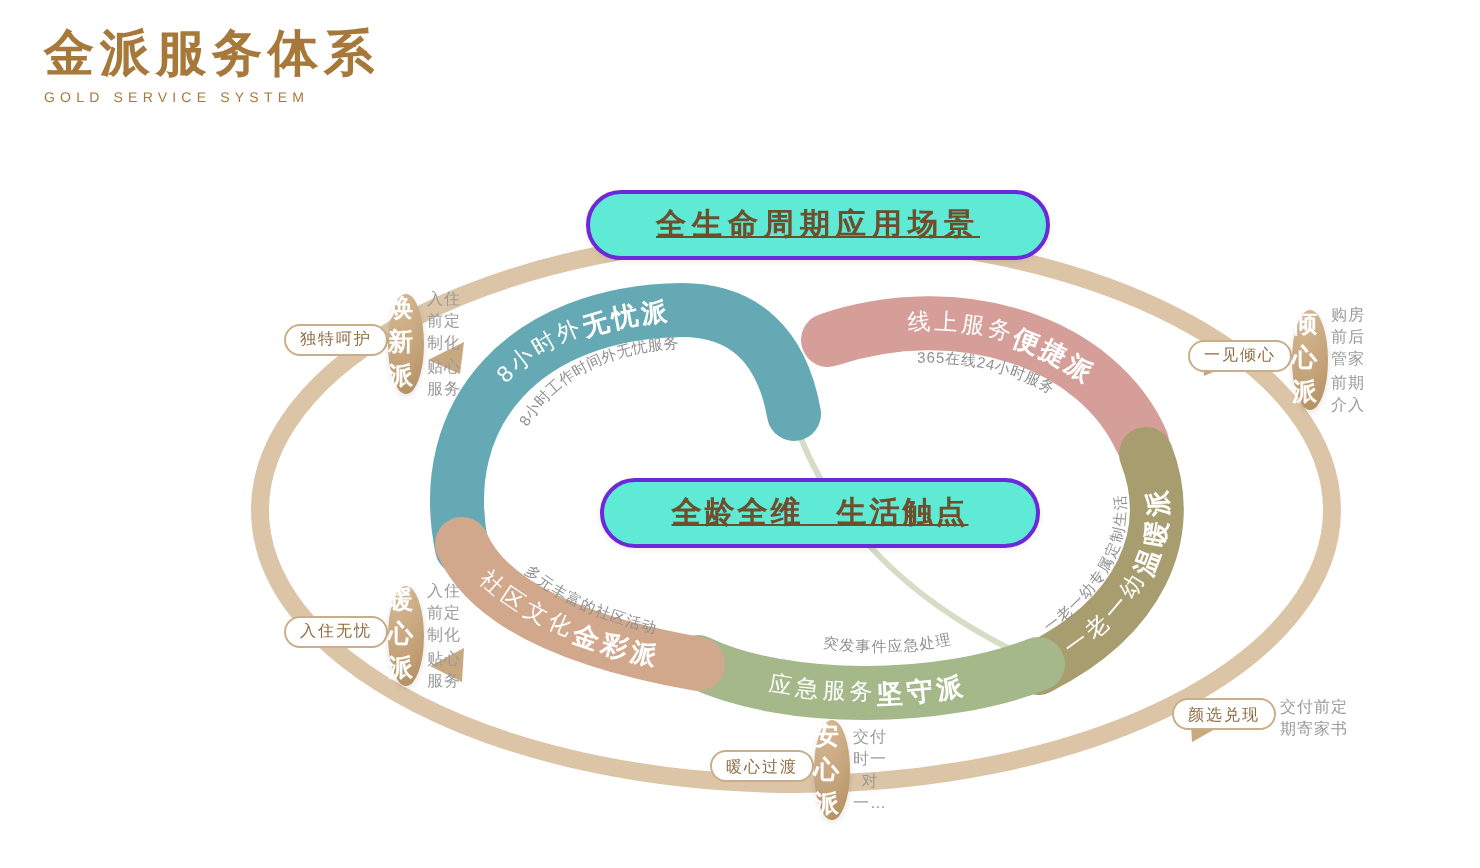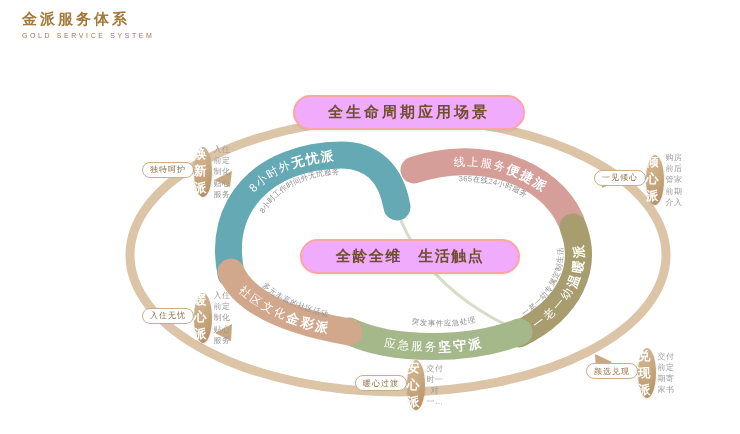--- a/index.html
+++ b/index.html
@@ -3,28 +3,29 @@
 <meta charset="utf-8">
 <style>
   html,body{margin:0;padding:0;background:#fff;}
   .canvas{
     position:relative;width:740px;height:434px;background:#ffffff;overflow:hidden;
     font-family:"Liberation Sans","DejaVu Sans",sans-serif;
   }
   svg.stage{position:absolute;left:0;top:0;z-index:1;}
   
   .logo{position:absolute;left:22px;top:10px;z-index:2;}
-  .logo-title{font-size:15px;font-weight:bold;color:#a6793b;letter-spacing:3px;font-family:"DejaVu Serif","Liberation Serif",serif;}
+  .logo-title{font-size:25px;font-weight:bold;color:#a6793b;letter-spacing:3px;font-family:"DejaVu Serif","Liberation Serif",serif;text-align:right;}
   .logo-sub{font-size:7px;color:#a6793b;letter-spacing:2.6px;margin-top:3px;}
   .notes{position:absolute;left:22px;top:58px;z-index:2;font-size:7.5px;color:#8c8c8c;line-height:2.0;letter-spacing:0.5px;}
   
   .pill{
-    position:absolute;z-index:3;background:#f0abfc;border:2px solid #fca5a5;border-radius:999px;
+    position:absolute;z-index:3;background:#5eead4;border:2px solid #6d28d9;border-radius:999px;
     color:#6e4e2c;font-weight:bold;display:flex;align-items:center;justify-content:center;
     box-shadow:0 1px 3px rgba(0,0,0,0.08);
+    text-decoration:underline;
   }
   .pill-top{left:293px;top:95px;width:228px;height:31px;font-size:15px;letter-spacing:3px;}
   .pill-center{left:300px;top:239px;width:216px;height:31px;font-size:15px;letter-spacing:1.5px;}
   
   .node{position:absolute;z-index:4;width:90px;display:flex;align-items:center;}
   .node-tag{font-size:8px;color:#8d6b40;border:1px solid #c9ae89;border-radius:999px;padding:1.5px 7px;background:#fff;letter-spacing:1px;white-space:nowrap;}
   .node-circle{
     width:50px;height:50px;border-radius:50%;margin-top:4px;
     background:linear-gradient(140deg,#d8bc99,#bb9566);
     color:#fff;font-weight:bold;font-size:12.5px;letter-spacing:1px;
@@ -129,17 +130,16 @@
     <div class="node-circle">暖心派</div>
     <div class="node-caption">入住前定制化贴心服务</div>
   </div>
   <div class="node" style="left:355px;top:356px;">
     <div class="node-tag">暖心过渡</div>
     <div class="node-circle">安心派</div>
     <div class="node-caption">交付时一对一…</div>
   </div>
   <div class="node" style="left:586px;top:344px;">
     <div class="node-tag">颜选兑现</div>
-    <div class="node-circle">兑现派</div>
     <div class="node-caption">交付前定期寄家书</div>
   </div>
 
 </div>
 
 </body></html>

